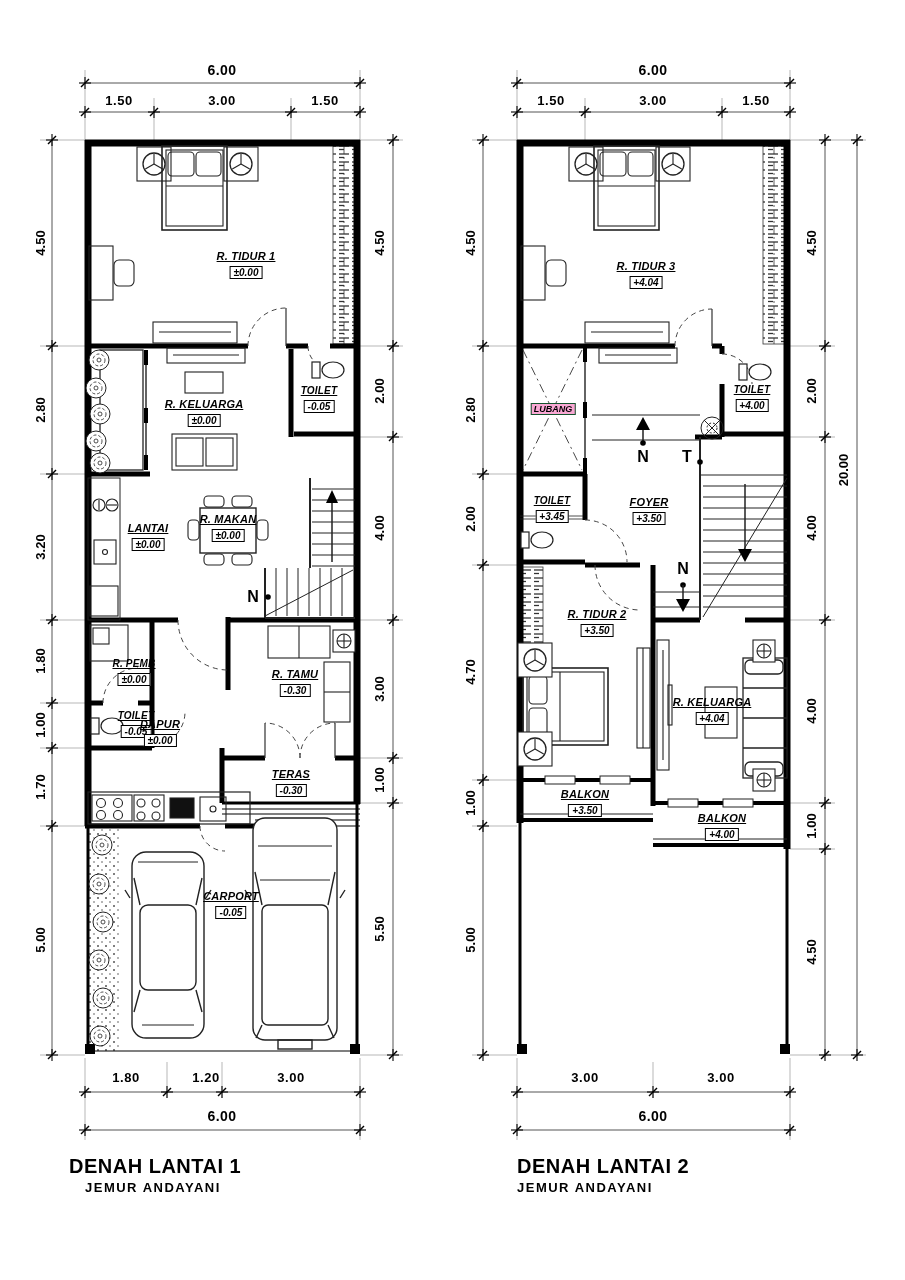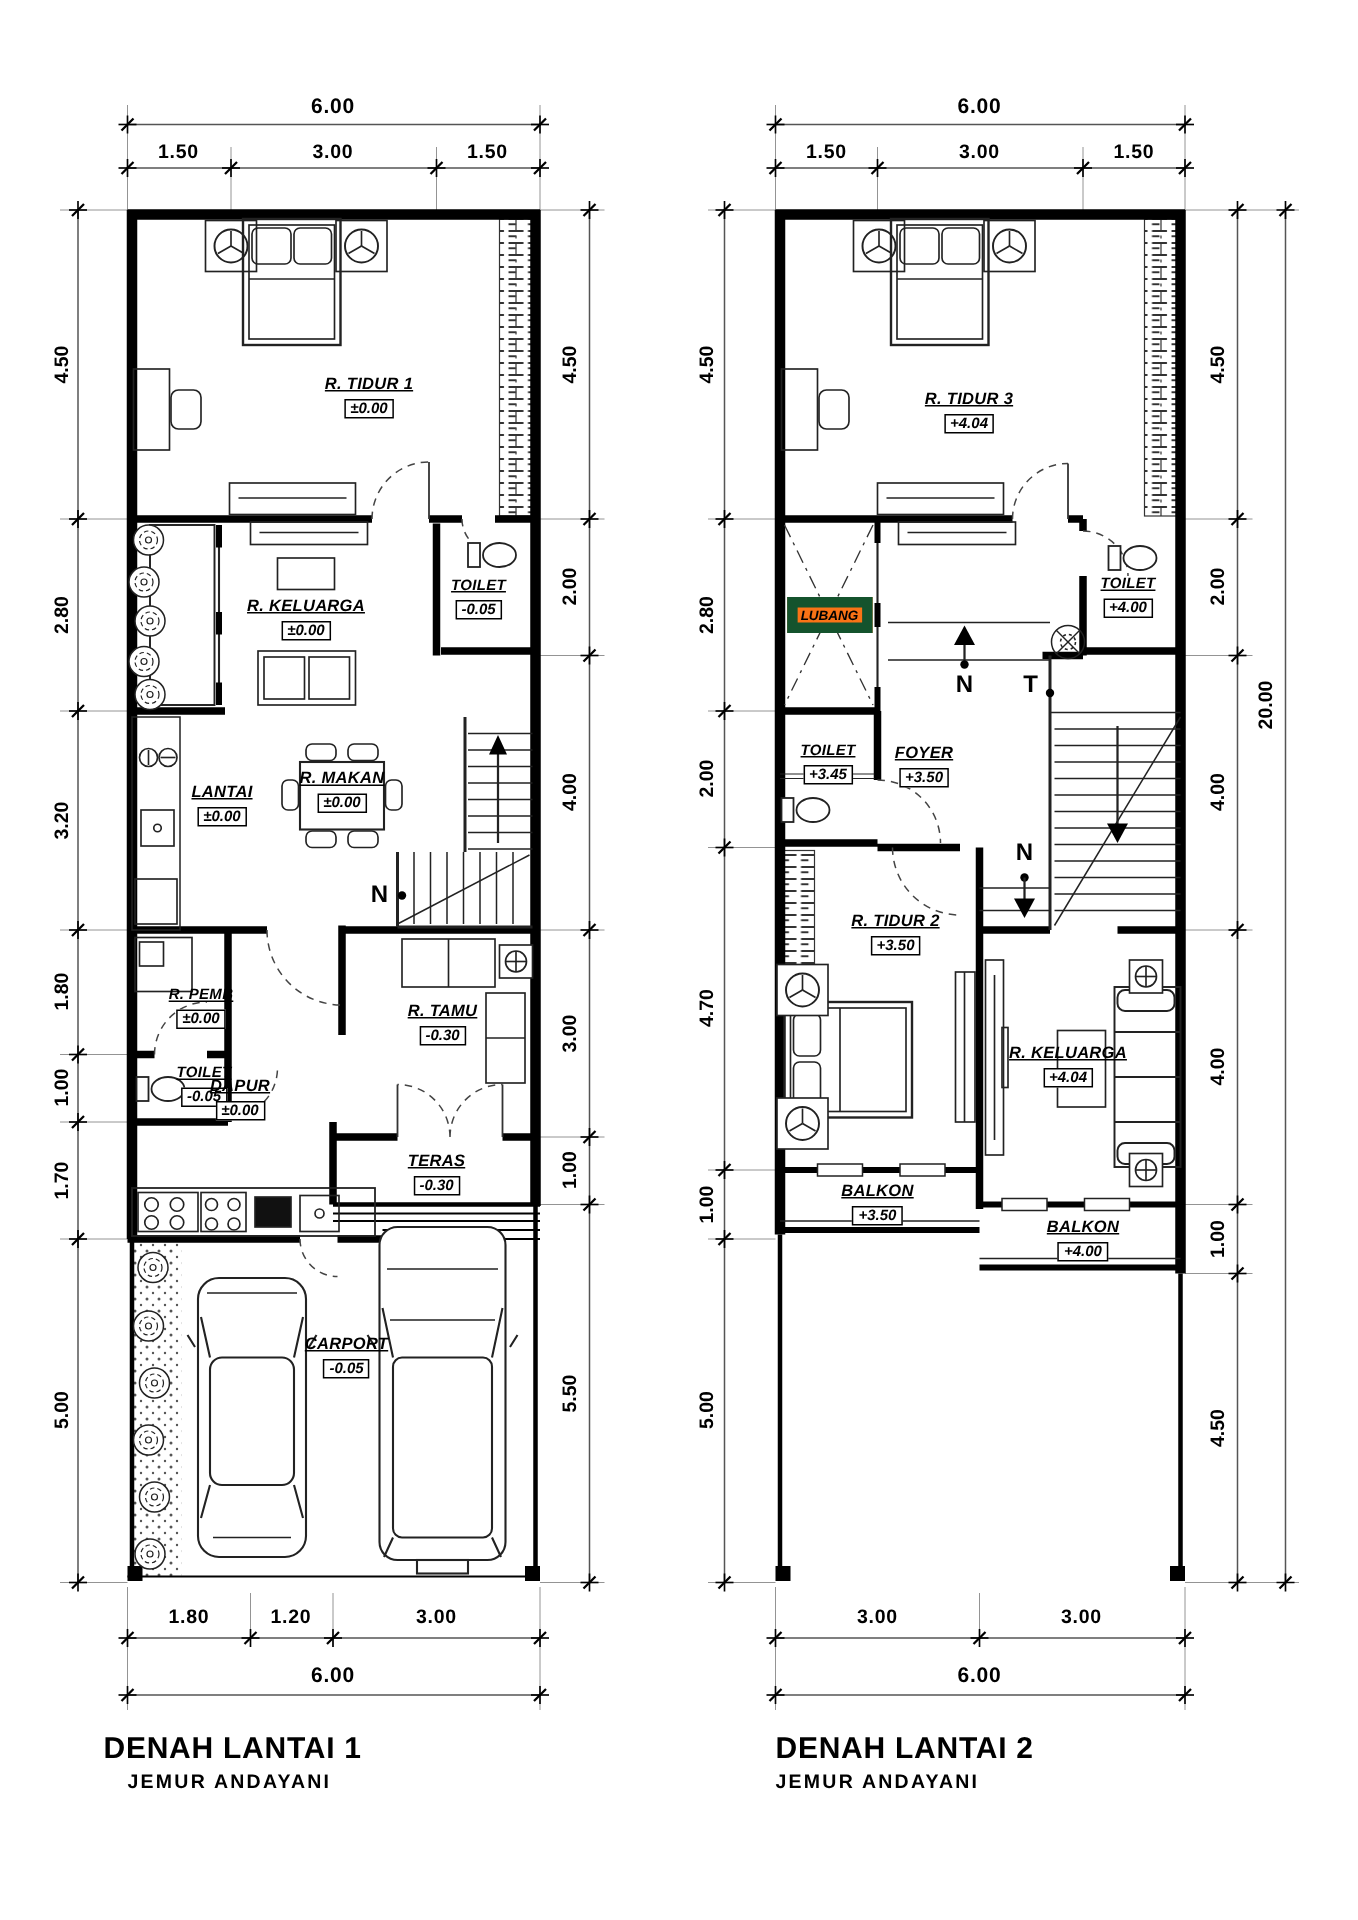--- a/index.html
+++ b/index.html
@@ -8,21 +8,21 @@
   svg{position:absolute;left:0;top:0;}
   .dimh{position:absolute;width:64px;margin-left:-32px;text-align:center;
         font-size:13px;font-weight:bold;letter-spacing:.5px;white-space:nowrap;}
   .dimt{font-size:14px;}
   .dimv{position:absolute;width:64px;height:14px;margin-left:-32px;margin-top:-7px;line-height:14px;
         text-align:center;font-size:13px;font-weight:bold;transform:rotate(-90deg);white-space:nowrap;}
   .rlabel{position:absolute;transform:translateX(-50%);text-align:center;white-space:nowrap;text-decoration:underline;}
   .rname{font-size:11px;font-weight:bold;font-style:italic;letter-spacing:.2px;}
   .relev{display:inline-block;border:1px solid #000;background:#fff;padding:0 3px;margin-top:1px;
          font-size:10px;font-weight:bold;font-style:italic;}
-  .boxed{display:inline-block;border:7px solid #14532d;background:#f97316;padding:0 2px;
+  .boxed{display:inline-block;border:1px solid #14532d;background:#f9a8d4;padding:0 2px;
          font-size:9px;font-weight:bold;font-style:italic;}
   .marker{position:absolute;font-size:16px;font-weight:bold;transform:translateX(-50%);}
   .ptitle{position:absolute;font-size:20px;font-weight:bold;letter-spacing:.5px;}
   .psub{position:absolute;font-size:13px;font-weight:bold;letter-spacing:1.5px;}
 </style>
 </head>
 <body>
 
 <div id="canvas">
 
@@ -474,21 +474,21 @@
 <div class="dimv" style="left:41px;top:725px">1.00</div>
 <div class="dimv" style="left:41px;top:787px">1.70</div>
 <div class="dimv" style="left:41px;top:940px">5.00</div>
 <div class="dimv" style="left:380px;top:243px">4.50</div>
 <div class="dimv" style="left:380px;top:391px">2.00</div>
 <div class="dimv" style="left:380px;top:528px">4.00</div>
 <div class="dimv" style="left:380px;top:689px">3.00</div>
 <div class="dimv" style="left:380px;top:780px">1.00</div>
 <div class="dimv" style="left:380px;top:929px">5.50</div>
 <div class="dimh" style="left:126px;top:1070px">1.80</div>
-<div class="dimh" style="left:194px;top:1070px">1.20</div>
+<div class="dimh" style="left:206px;top:1070px">1.20</div>
 <div class="dimh" style="left:291px;top:1070px">3.00</div>
 <div class="dimh dimt" style="left:222px;top:1108px">6.00</div>
 
 <div class="dimh dimt" style="left:653px;top:62px">6.00</div>
 <div class="dimh" style="left:551px;top:93px">1.50</div>
 <div class="dimh" style="left:653px;top:93px">3.00</div>
 <div class="dimh" style="left:756px;top:93px">1.50</div>
 <div class="dimv" style="left:471px;top:243px">4.50</div>
 <div class="dimv" style="left:471px;top:410px">2.80</div>
 <div class="dimv" style="left:471px;top:519px">2.00</div>
@@ -556,21 +556,21 @@
   <div class="rname">R. TIDUR 3</div>
   <div class="relev">+4.04</div>
 </div>
 <div class="rlabel" style="left:752px;top:384px">
   <div class="rname" style="font-size:10px">TOILET</div>
   <div class="relev">+4.00</div>
 </div>
 <div class="rlabel" style="left:553px;top:398px">
   <div class="boxed">LUBANG</div>
 </div>
-<div class="rlabel" style="left:616px;top:496px">
+<div class="rlabel" style="left:649px;top:496px">
   <div class="rname">FOYER</div>
   <div class="relev">+3.50</div>
 </div>
 <div class="rlabel" style="left:552px;top:495px">
   <div class="rname" style="font-size:10px">TOILET</div>
   <div class="relev">+3.45</div>
 </div>
 <div class="rlabel" style="left:597px;top:608px">
   <div class="rname">R. TIDUR 2</div>
   <div class="relev">+3.50</div>

